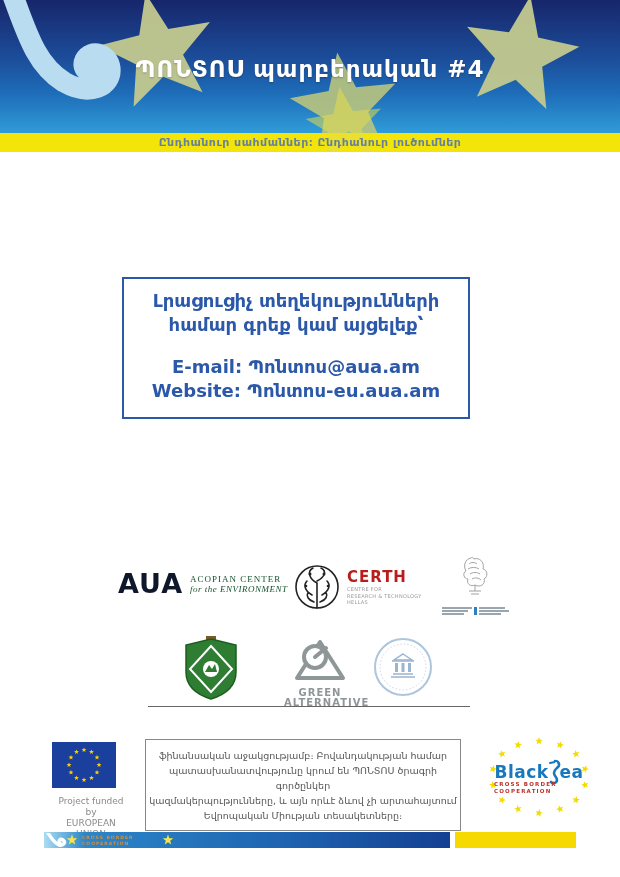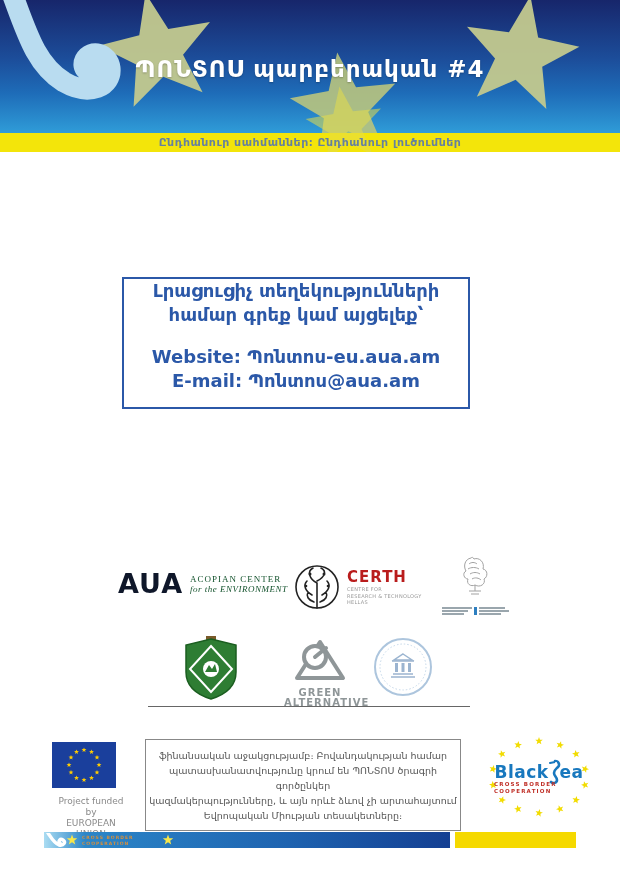--- a/index.html
+++ b/index.html
@@ -24,21 +24,21 @@
     text-shadow:0 1px 2px rgba(0,0,0,.25);
   }
   .strip-text{
     position:absolute;left:0;top:136px;width:620px;text-align:center;
     color:#64809f;font-size:11px;font-weight:bold;letter-spacing:.5px;
   }
   
   .contact-box{
     position:absolute;left:122px;top:277px;width:344px;height:128px;
     border:2px solid #2b58a8;color:#2b58a8;text-align:center;
-    font-weight:bold;font-size:18px;line-height:24px;box-sizing:content-box;
+    font-weight:bold;font-size:18px;line-height:24px;padding-top:10px;box-sizing:content-box;
   }
   .contact-gap{height:18px;}
   
   .logo-row1{position:absolute;left:0;top:558px;width:620px;height:66px;}
   .aua-logo{position:absolute;left:118px;top:12px;display:flex;align-items:center;}
   .aua-mark{font-size:27px;font-weight:bold;color:#0f172a;letter-spacing:1px;line-height:27px;}
   .aua-text{margin-left:7px;color:#14532d;font-family:"Liberation Serif", serif;}
   .aua-text .l1{font-size:9px;letter-spacing:1px;}
   .aua-text .l2{font-size:9px;font-style:italic;letter-spacing:.5px;}
   .certh-logo{position:absolute;left:293px;top:4px;display:flex;align-items:center;}
@@ -102,22 +102,22 @@
     <use href="#star5" transform="translate(345 126) rotate(-8) scale(40)" fill="#e3dd4a" opacity="0.55"></use>
   </svg>
   <div class="header-title">ՊՈՆՏՈՍ պարբերական #4</div>
   <div class="strip-text">Ընդհանուր սահմաններ։ Ընդհանուր լուծումներ</div>
 </div>
 
 <div class="contact-box">
   <div>Լրացուցիչ տեղեկությունների</div>
   <div>համար գրեք կամ այցելեք՝</div>
   <div class="contact-gap"></div>
+  <div>E-mail: Պոնտոս@aua.am</div>
   <div>Website: Պոնտոս-eu.aua.am</div>
-  <div>E-mail: Պոնտոս@aua.am</div>
 </div>
 
 <div class="logo-row1">
 
   <div class="aua-logo">
     <div class="aua-mark">AUA</div>
     <div class="aua-text">
       <div class="l1">ACOPIAN CENTER</div>
       <div class="l2">for the ENVIRONMENT</div>
     </div>

